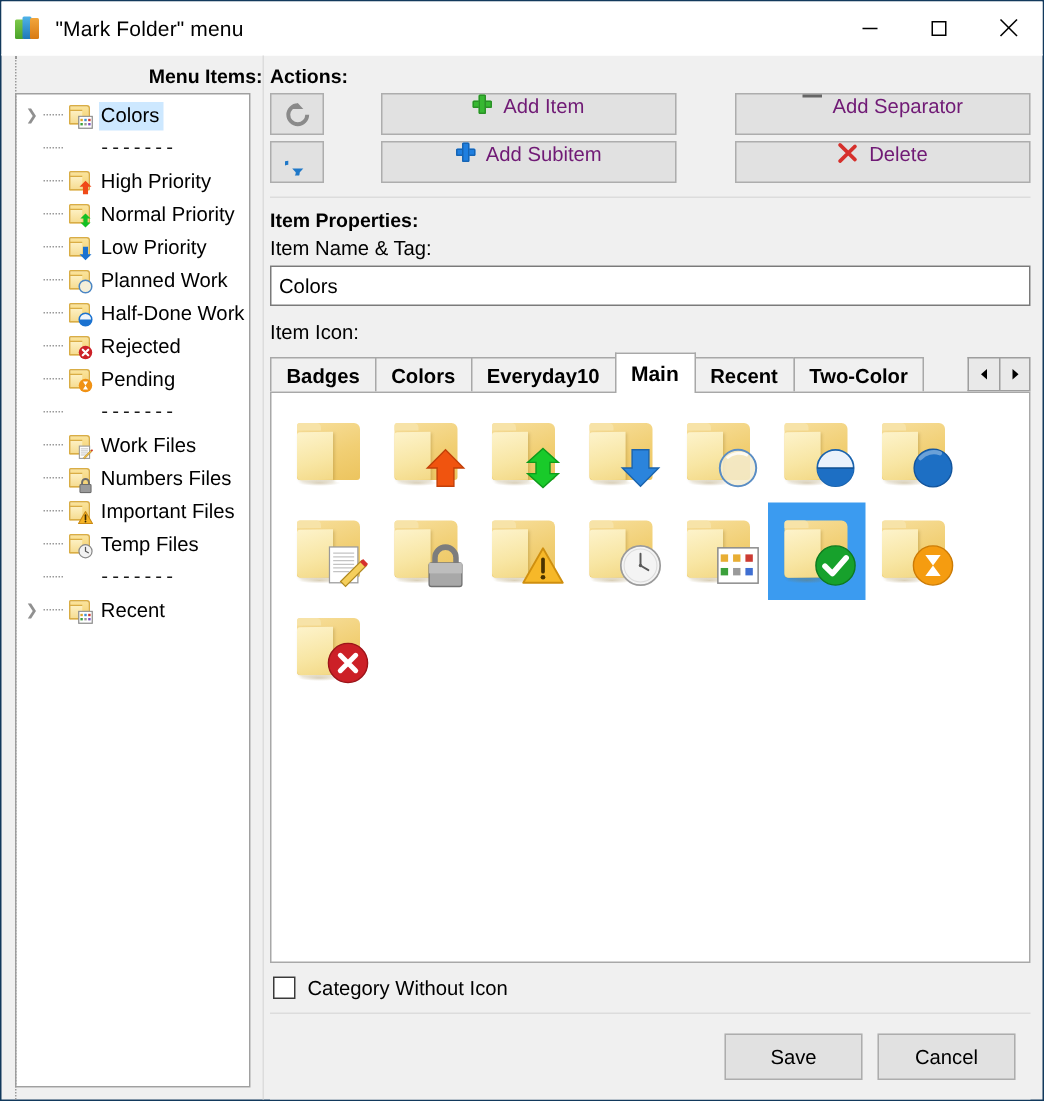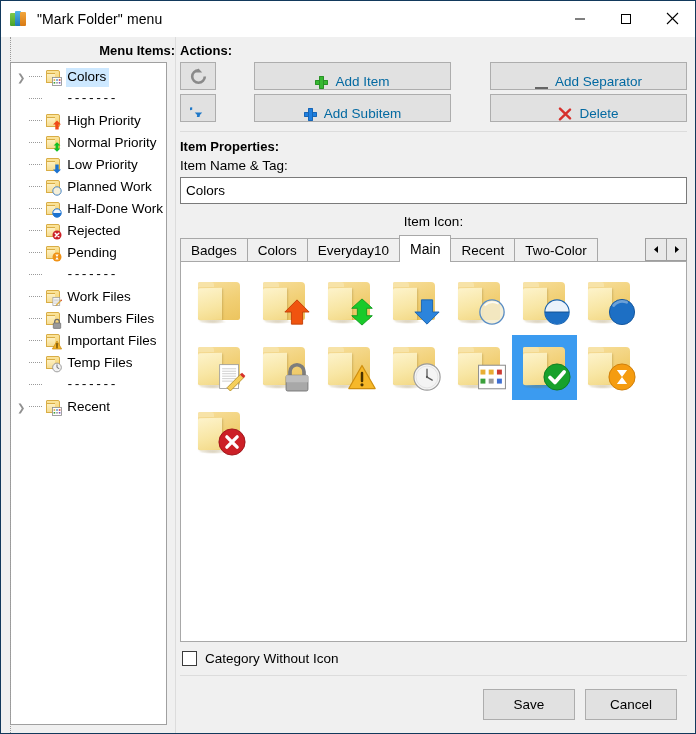--- a/index.html
+++ b/index.html
@@ -187,24 +187,24 @@
   #act-cols {
     flex: 1 1 auto;
     display: grid;
     grid-template-columns: 1fr 1fr;
     grid-template-rows: 28px 28px;
     gap: 4px 7px;
   }
   .actbtn {
     background: #e1e1e1;
     border: 1px solid #adadad;
-    display: flex; align-items: flex-end; justify-content: center;
+    display: flex; align-items: flex-start; justify-content: center;
     gap: 7px;
     font-size: 13.5px;
-    color: #0369a1;
+    color: #701a75;
     cursor: default;
     margin-left: 32px;
   }
   .actbtn .glyph { display: flex; align-items: center; }
 
   
   .plus { width: 13px; height: 13px; position: relative; }
   .plus::before, .plus::after {
     content:""; position:absolute; border-radius:1px;
   }
@@ -219,29 +219,30 @@
     width: 100%;
     height: 27px;
     border: 1px solid #7a7a7a;
     background: #ffffff;
     font-family: "Liberation Sans", sans-serif;
     font-size: 13.5px;
     padding: 0 5px;
     color: #000;
     outline: none;
   }
-  #icon-label { font-size: 13.5px; margin: 10px 0 6px 0; text-align: center; }
+  #icon-label { font-size: 13.5px; margin: 10px 0 6px 0; }
 
   
   #tabstrip {
     display: flex;
     align-items: flex-end;
     height: 26px;
     position: relative;
     margin-bottom: 0px;
+    font-weight: bold;
   }
   .tab {
     height: 23px;
     padding: 0 10px;
     background: #f0f0f0;
     border: 1px solid #a8a8a8;
     border-bottom: none;
     display: flex; align-items: center;
     font-size: 13.5px;
     margin-right: -1px;

